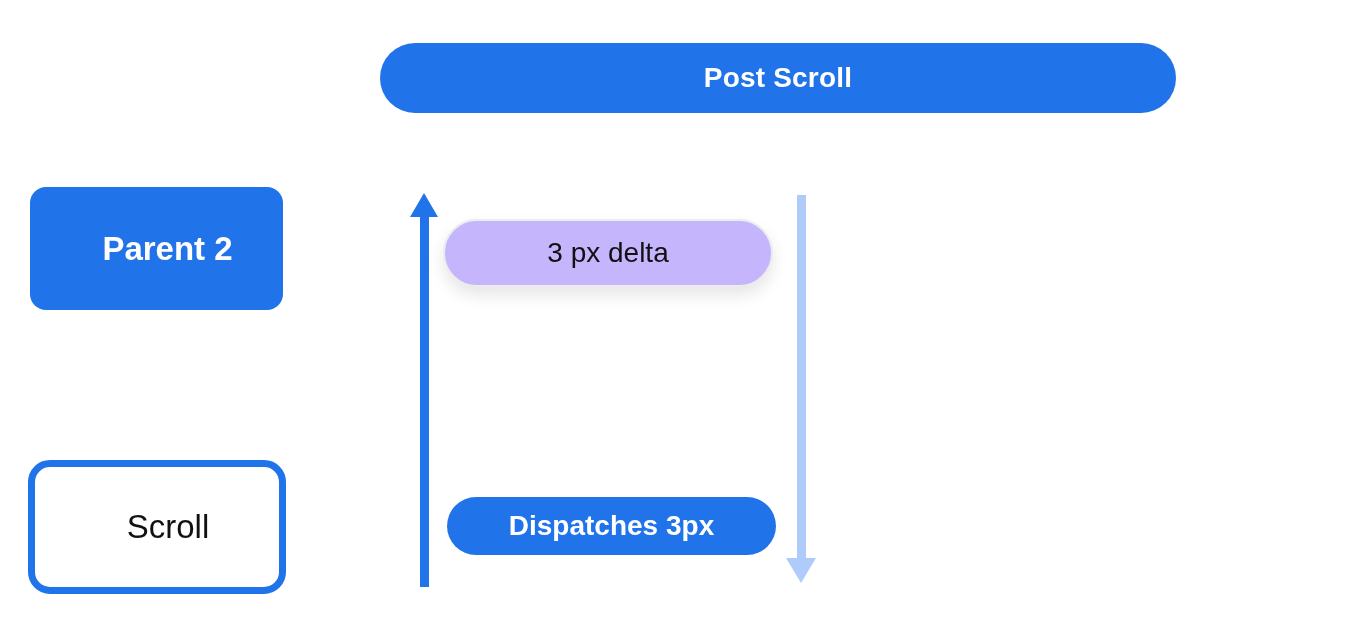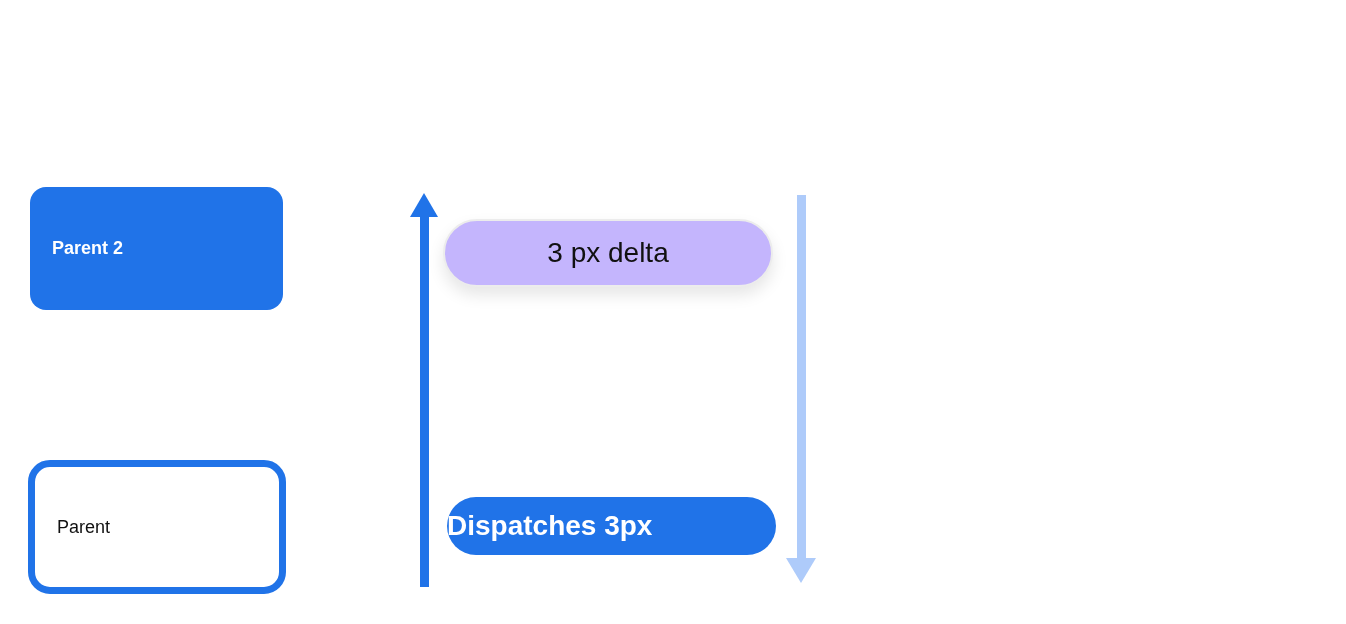--- a/index.html
+++ b/index.html
@@ -31,22 +31,22 @@
     font-size: 28px;
     font-weight: 700;
     letter-spacing: 0.2px;
   }
 
   
   .node {
     position: absolute;
     left: 30px;
     width: 253px;
-    display: flex; align-items: center; 
-    font-size: 18px;
+    display: flex; align-items: center; justify-content: center;
+    font-size: 33px;
     padding-left: 22px;
   }
   .node.filled {
     background: var(--blue);
     color: #ffffff;
     font-weight: 700;
     border-radius: 16px;
   }
   .node.outlined {
     left: 28px;
@@ -101,39 +101,42 @@
     color: var(--text-dark);
     font-size: 28px;
     font-weight: 500;
   }
   .dispatch-pill {
     position: absolute;
     left: 447px; top: 497px;
     width: 329px; height: 58px;
     background: var(--blue);
     border-radius: 29px;
-    display: flex; align-items: center; justify-content: flex-start;
+    display: flex; align-items: center; justify-content: center;
     color: #ffffff;
     font-size: 28px;
     font-weight: 700;
   }
 </style>
 </head>
 <body>
 
 <div class="canvas">
 
+  <div class="banner">
+    <span>Post Scroll</span>
+  </div>
 
   <div class="node filled node-parent2">
     <span>Parent 2</span>
   </div>
 
 
   <div class="node outlined node-child">
-    <span>Parent</span>
+    <span>Scroll</span>
   </div>
 
   <div class="arrow">
     <div class="head up-head"></div>
     <div class="shaft up-shaft"></div>
   </div>
 
   <div class="arrow">
     <div class="shaft down-shaft"></div>
     <div class="head down-head"></div>

